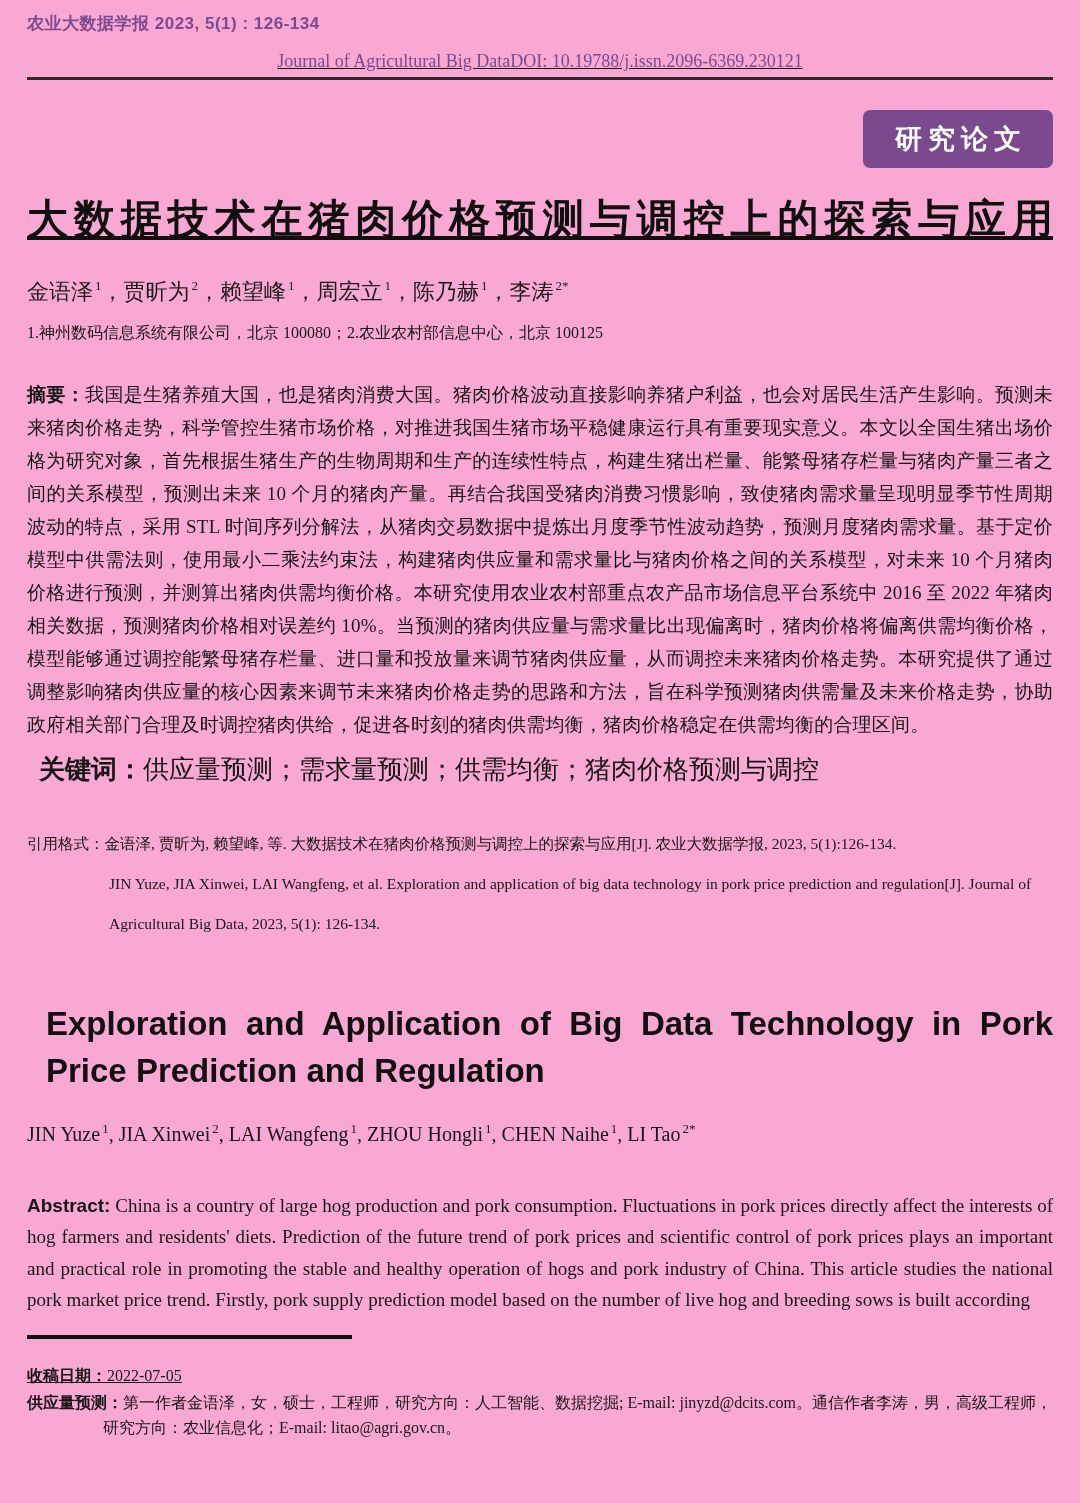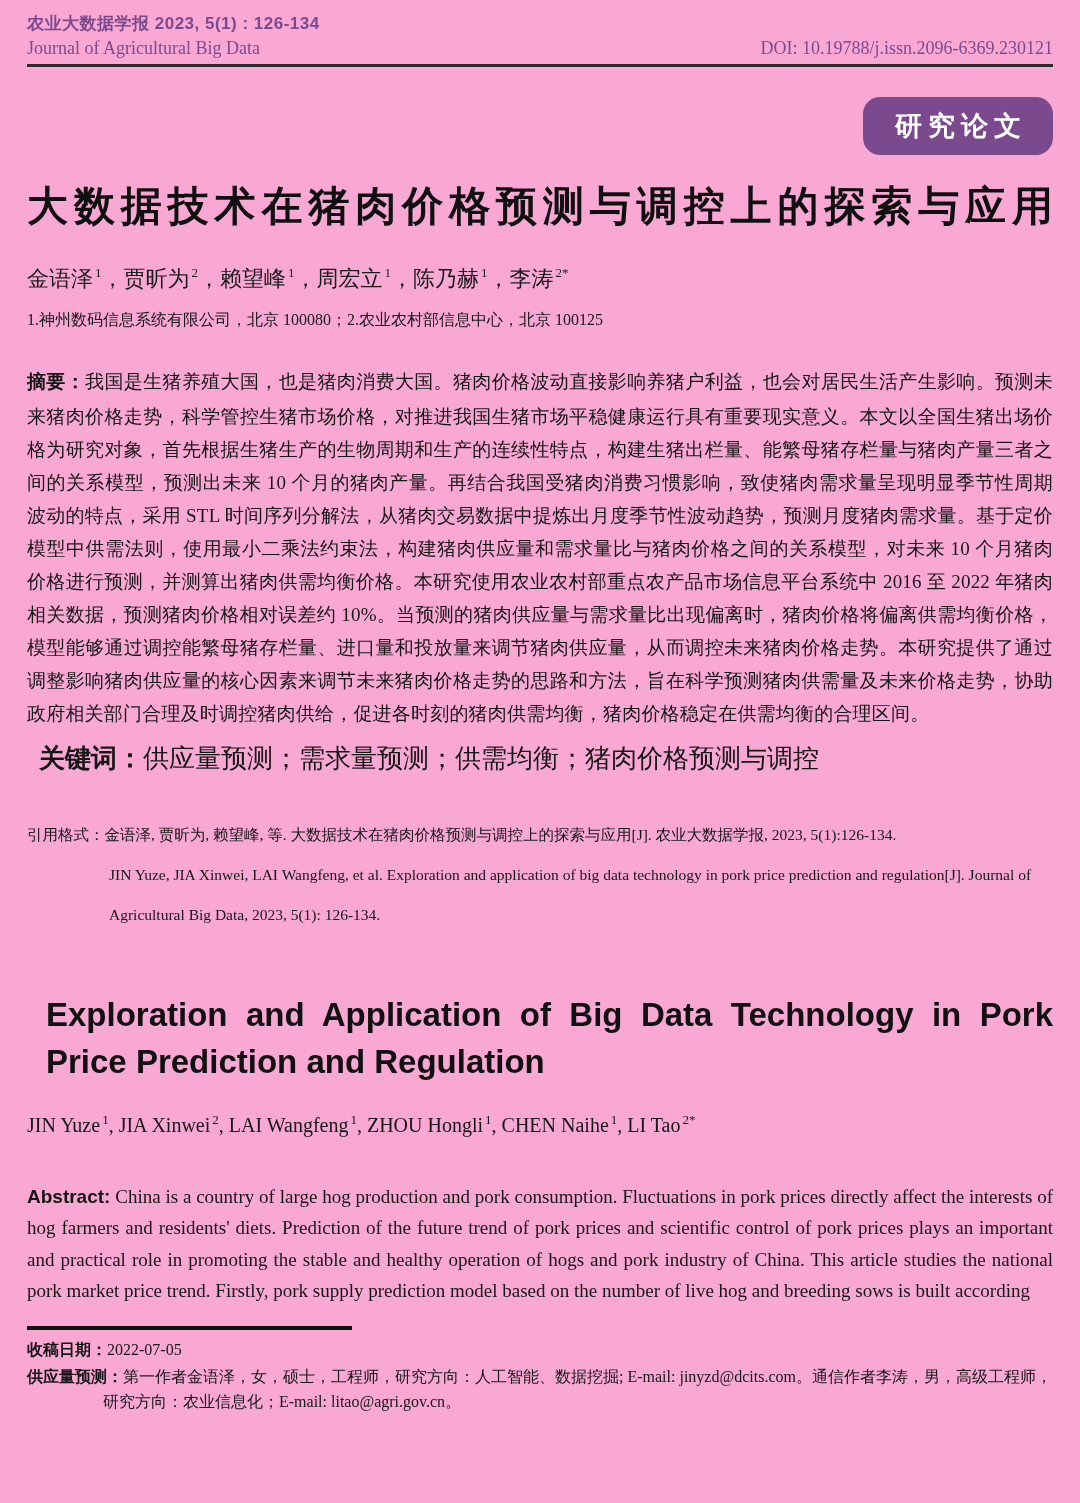--- a/index.html
+++ b/index.html
@@ -8,67 +8,67 @@
     background:#f9a8d4; color:#161616;
     padding:12px 27px 0 27px;
     font-family:"Liberation Serif", serif;
     position:relative; overflow:hidden;
   }
   
   .jh-cn {
     color:#7b4a8e; font-family:"Liberation Sans", sans-serif;
     font-weight:bold; font-size:17px; letter-spacing:0.5px;
   }
-  .jh-row { display:flex; justify-content:space-between; align-items:baseline; margin-top:3px; }
+  .jh-row { display:flex; justify-content:center; align-items:baseline; margin-top:16px;text-decoration:underline; }
   .jh-en, .jh-doi { color:#7b4a8e; font-size:18px; }
   .header-rule { border:none; border-top:3px solid #2b2b2b; margin:5px 0 0 0; }
   
   .badge-row { display:flex; justify-content:flex-end; margin-top:30px; }
   .badge {
     background:#7b4a8e; color:#ffffff;
     font-family:"Liberation Sans", sans-serif; font-weight:bold;
     font-size:27px; letter-spacing:6px;
-    padding:11px 26px 11px 32px; border-radius:17px;
+    padding:11px 26px 11px 32px; border-radius:7px;
   }
   
   .title-cn {
     font-family:"Liberation Sans", sans-serif;
     font-weight:bold; font-size:41px; line-height:1.2;
-    text-align:justify; text-align-last:justify; color:#101010;
+    text-align:justify; text-align-last:justify; color:#101010;text-decoration:underline;
   }
   .authors-cn { margin-top:32px; font-size:22px; color:#1a1a1a; }
   sup.auth { font-size:13px; vertical-align:super; margin-left:2px; }
   .affil-cn { margin-top:16px; font-size:16px; }
   
   .abstract-cn {
     margin:34px 0 0 0; font-size:19px; line-height:33px;
     text-align:justify; letter-spacing:0.2px;
   }
-  .lbl-bold { font-weight:bold;font-family:Liberation Mono, monospace; }
+  .lbl-bold { font-weight:bold; }
   .keywords-cn { margin:12px; font-size:26px; line-height:33px; }
   
   .cite-block { margin-top:38px; font-size:15.5px; line-height:40px; }
   .cite-cn { padding-left:82px; text-indent:-82px; margin:0; }
   .cite-en { padding-left:82px; margin:0; }
   
   .title-en {
     margin-top:56px; font-family:"Liberation Sans", sans-serif;
     font-weight:bold; font-size:33px; line-height:47px;
     text-align:justify; color:#111;margin-left:19px;
   }
   .authors-en { margin-top:14px; font-size:20px; }
   .affil-en { margin-top:10px; font-size:19px; line-height:38px; text-align:justify; }
   .abstract-en {
     margin-top:44px; font-size:19px; line-height:31.5px; text-align:justify;
   }
   .abstract-en .lbl-sans { font-family:"Liberation Sans", sans-serif; font-weight:bold; }
   
   .footer-rule { border:none; border-top:4px solid #111; width:325px; margin:16px 0 0 0; }
   .foot { font-size:16px; line-height:25px; }
-  .foot-received { margin-top:7px; }
+  .foot-received { margin-top:24px;text-decoration:underline; }
   .foot-label { font-family:"Liberation Sans", sans-serif; font-weight:bold; }
   .bio-row { padding-left:76px; text-indent:-76px; margin-top:2px; }
 </style>
 </head>
 <body>
 
 <div class="page">
 
   <div>
     <div class="jh-cn">农业大数据学报  2023, 5(1) : 126-134</div>

